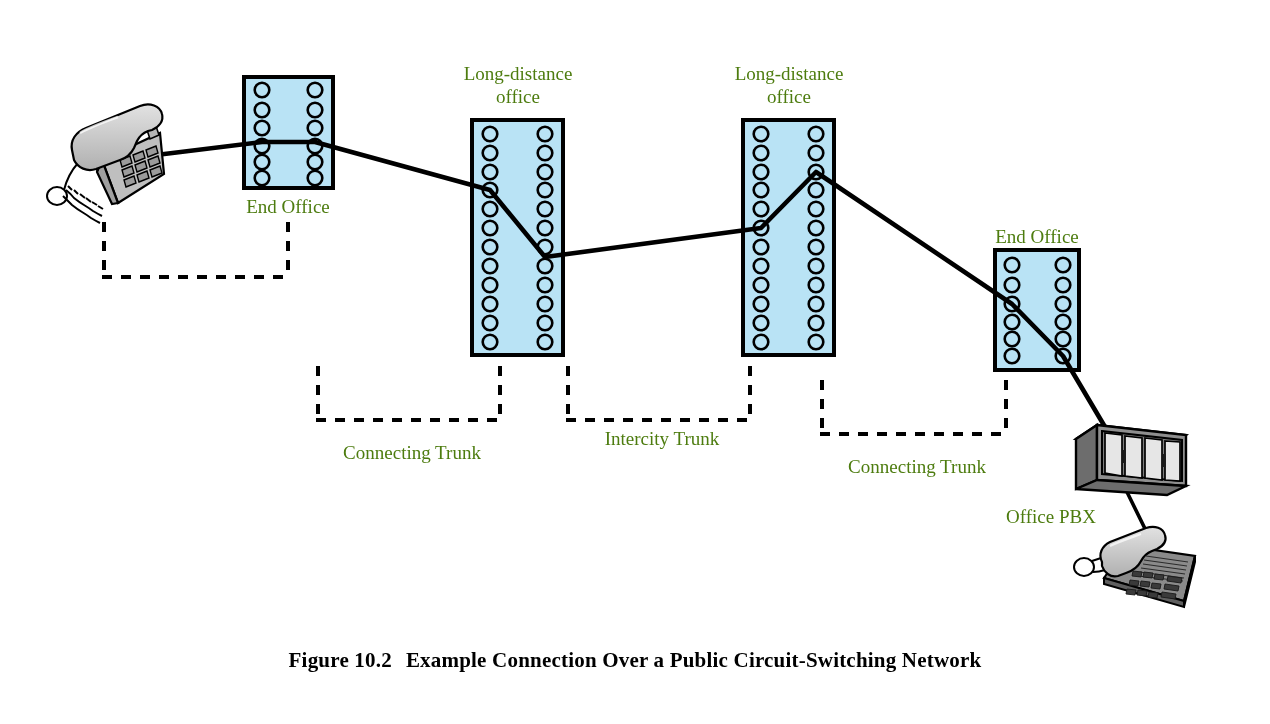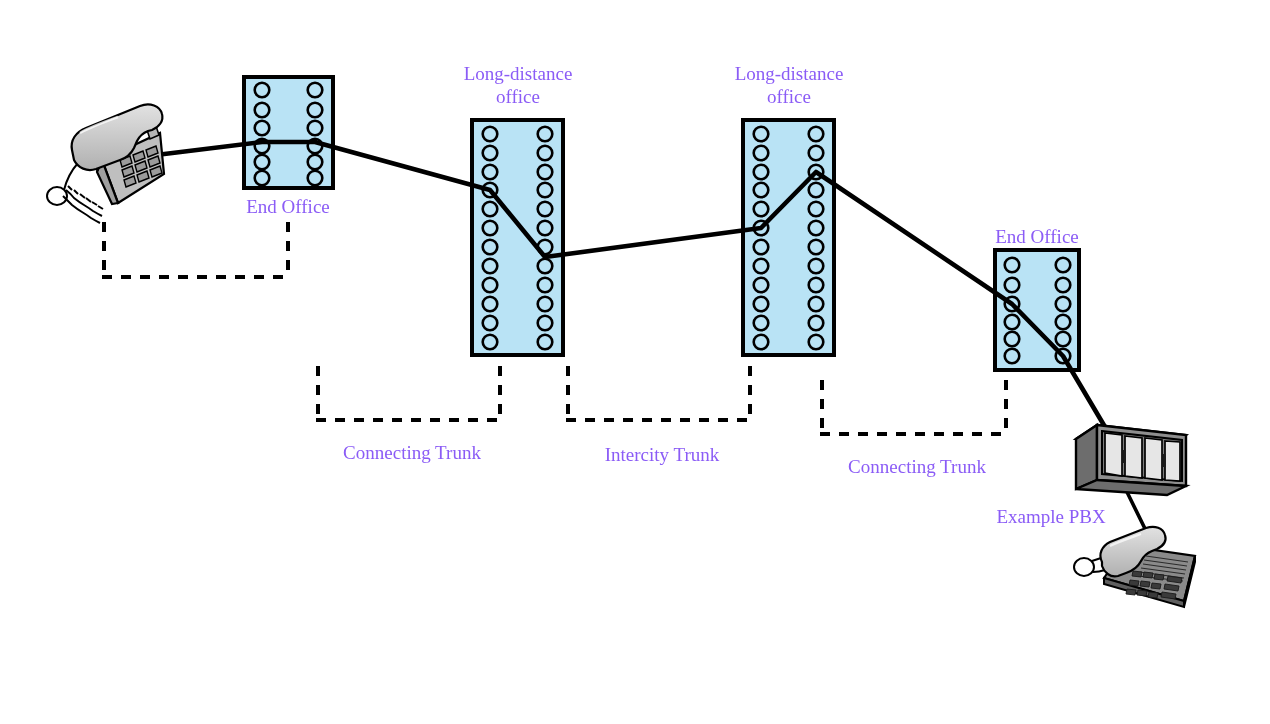--- a/index.html
+++ b/index.html
@@ -26,21 +26,21 @@
     left: 0;
     top: 0;
     width: 1270px;
     height: 724px;
     display: block;
   }
   .lbl {
     position: absolute;
     font-family: "Liberation Serif", "DejaVu Serif", serif;
     font-size: 19px;
-    color: #8b5cf6;
+    color: #4d7c0f;
     white-space: nowrap;
     line-height: 22px;
     text-align: center;
   }
   .lbl.two-line { line-height: 23px; }
   .caption {
     position: absolute;
     left: 0;
     top: 648px;
     width: 1270px;
@@ -304,30 +304,33 @@
   <div class="lbl two-line" style="left:709px; top:62px; width:160px;">
     <div>Long-distance</div>
     <div>office</div>
   </div>
 
   <div class="lbl" style="left:957px; top:226px; width:160px;">
     <span>End Office</span>
   </div>
 
   <div class="lbl" style="left:971px; top:506px; width:160px;">
-    <span>Example PBX</span>
+    <span>Office PBX</span>
   </div>
 
 
   <div class="lbl" style="left:317px; top:442px; width:190px;">
     <span>Connecting Trunk</span>
   </div>
 
-  <div class="lbl" style="left:572px; top:444px; width:180px;">
+  <div class="lbl" style="left:572px; top:428px; width:180px;">
     <span>Intercity Trunk</span>
   </div>
 
   <div class="lbl" style="left:822px; top:456px; width:190px;">
     <span>Connecting Trunk</span>
   </div>
 
+  <div class="caption">
+    <span class="capnum">Figure 10.2</span><span>Example Connection Over a Public Circuit-Switching Network</span>
+  </div>
 
 </div>
 
 </body></html>

